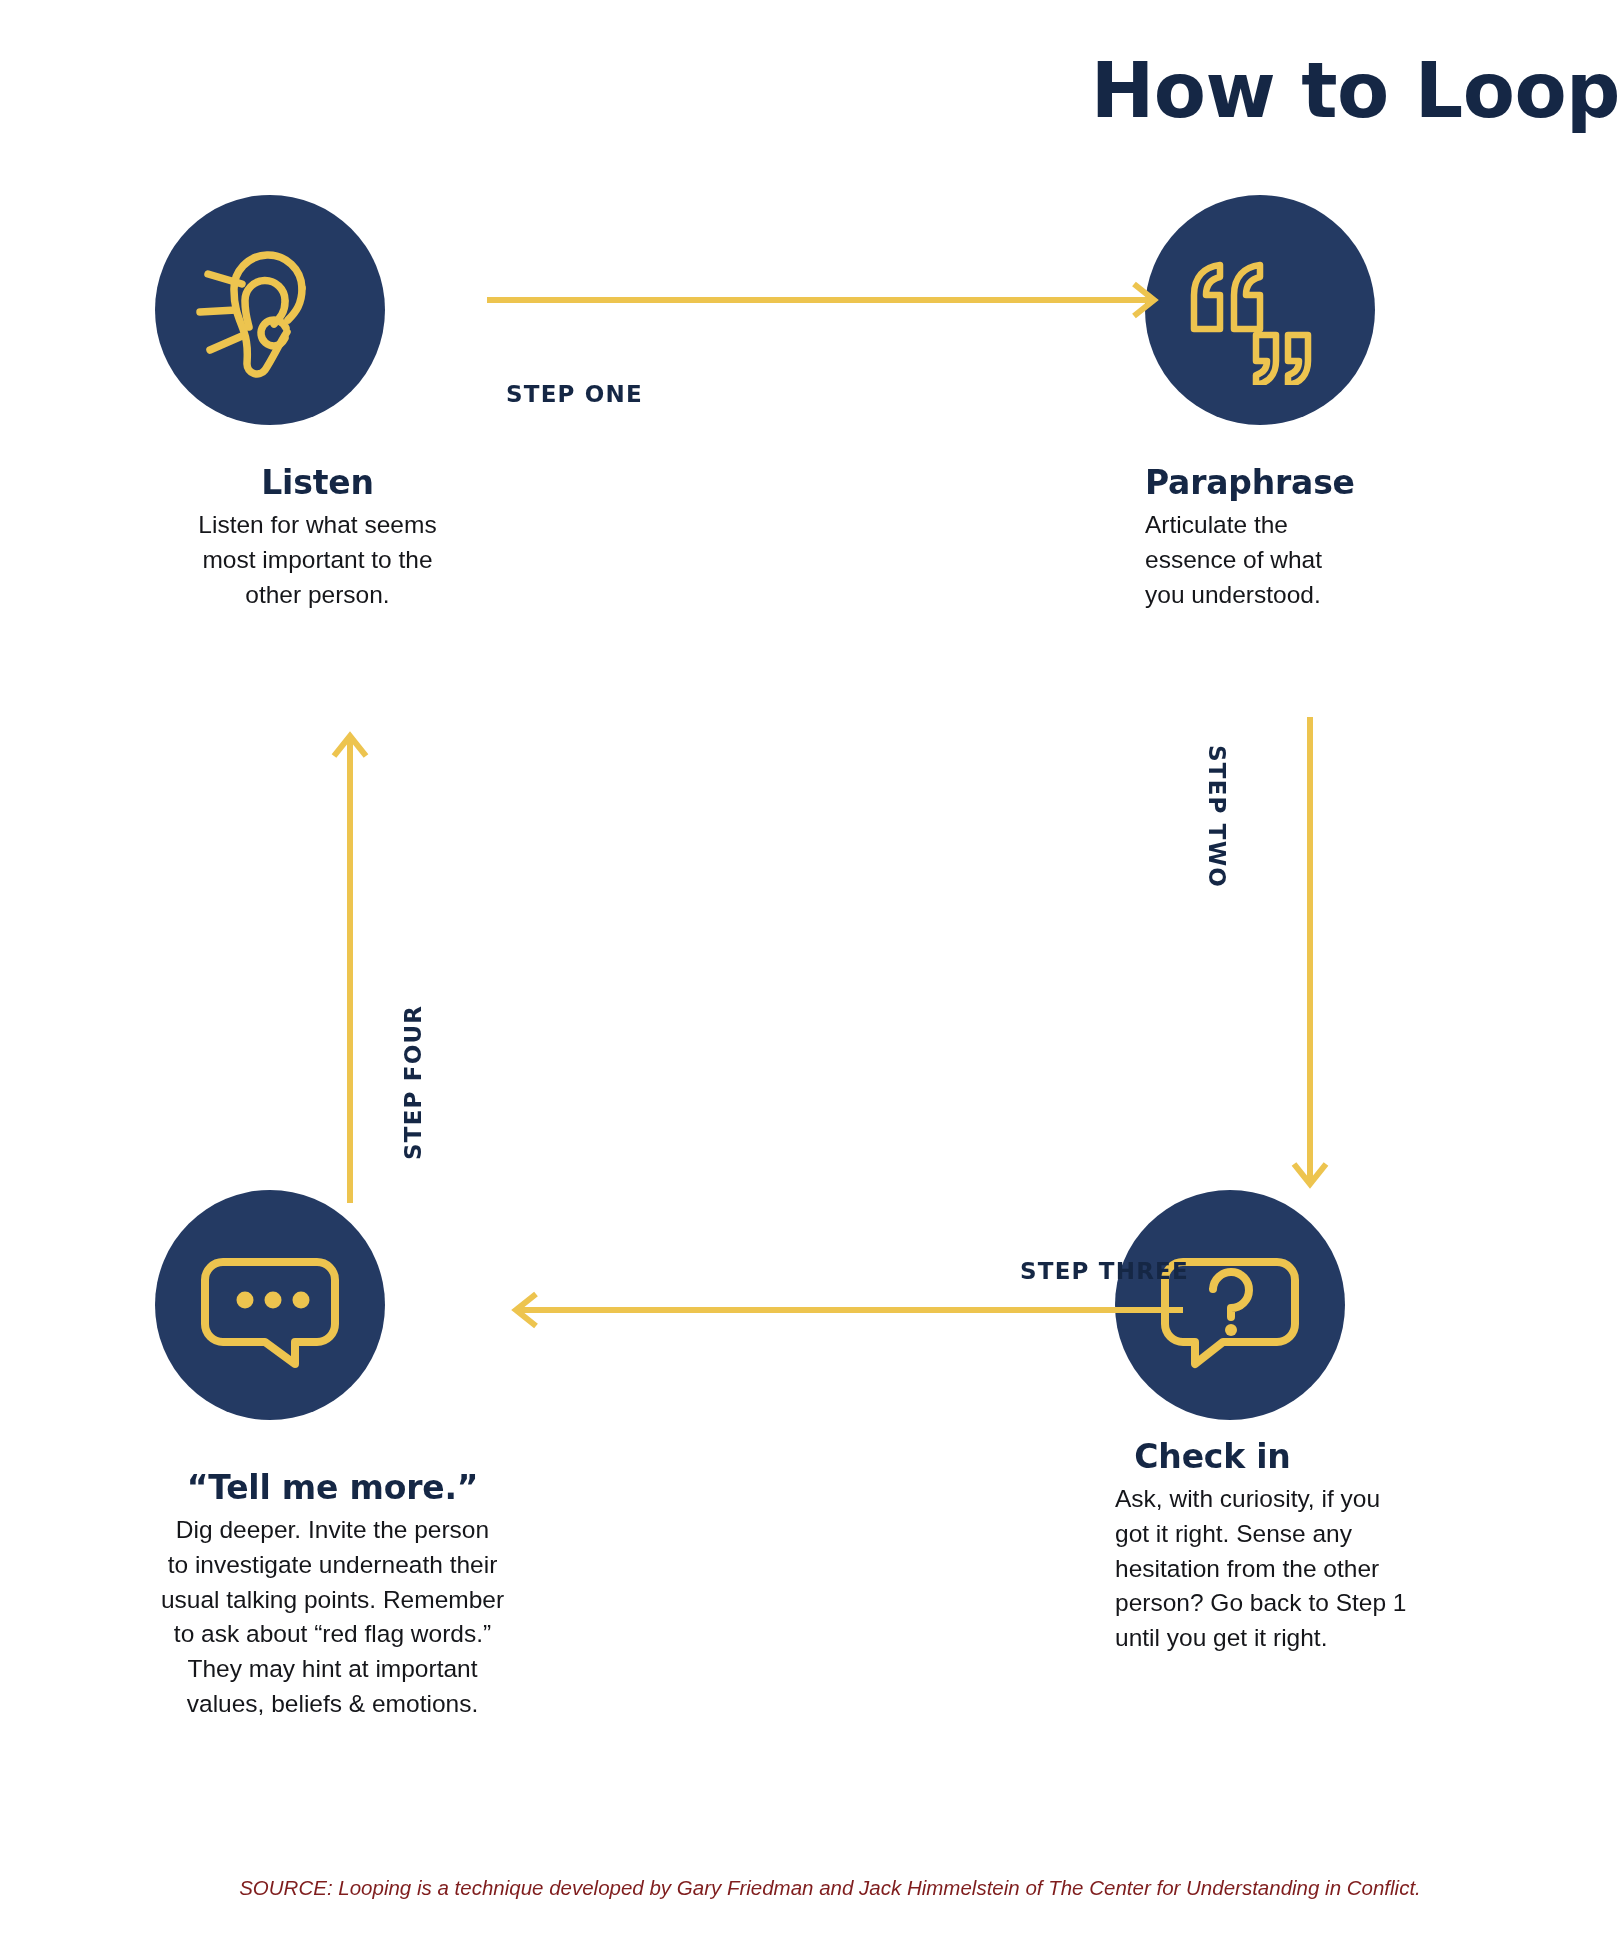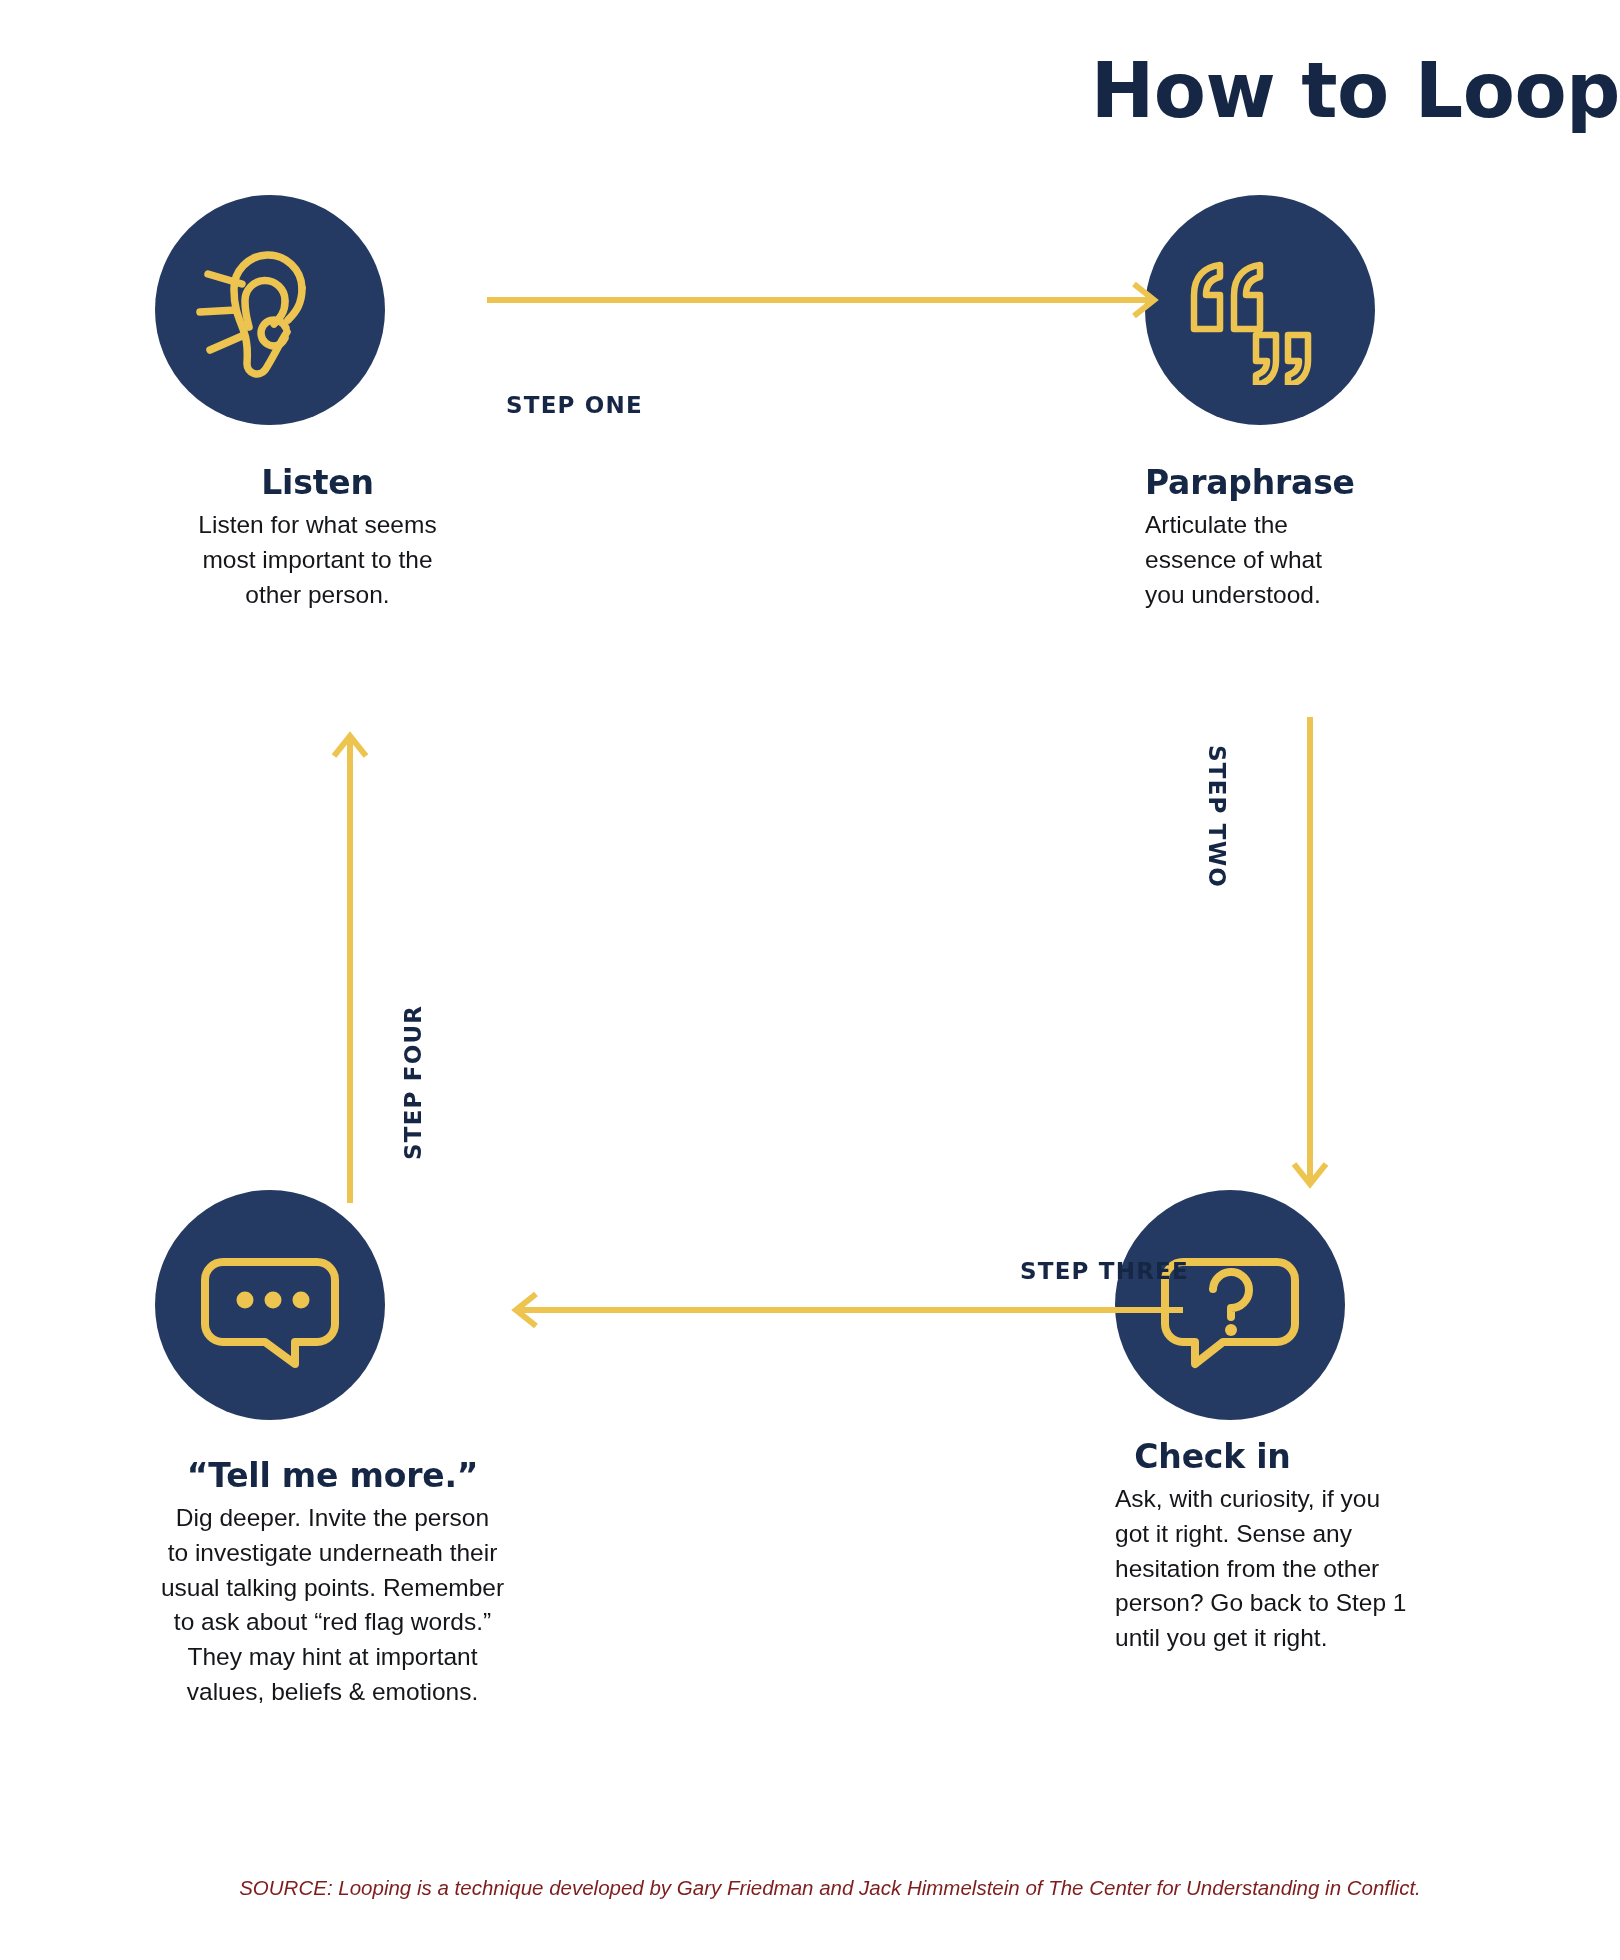--- a/index.html
+++ b/index.html
@@ -74,21 +74,21 @@
   #node-checkin .node-circle { margin-left: 295px; }
 
   #node-listen .node-title, #node-listen .node-body { padding-left: 95px; }
   #node-tellmemore .node-title, #node-tellmemore .node-body { padding-left: 95px; }
   #node-paraphrase .node-title, #node-paraphrase .node-body { padding-left: 295px; }
   #node-checkin .node-title, #node-checkin .node-body { padding-left: 295px; }
 
   #node-tellmemore { width: 480px; left: 30px; }
   #node-tellmemore .node-circle { margin-left: 125px; }
   #node-tellmemore .node-title, #node-tellmemore .node-body { padding-left: 125px; }
-  #node-tellmemore .node-title { margin-top: 36px; }
+  #node-tellmemore .node-title { margin-top: 48px; }
 
   #node-checkin { width: 480px; left: 830px; }
   #node-checkin .node-circle { margin-left: 285px; }
   #node-checkin .node-title, #node-checkin .node-body { padding-left: 285px; }
   #node-checkin .node-title { margin-top: 17px; }
 
   
   .arrow-svg { position: absolute; overflow: visible; }
   #arrow-top    { left: 490px;  top: 280px; }
   #arrow-right  { left: 1290px; top: 720px; }
@@ -98,21 +98,21 @@
   
   .step-label {
     position: absolute;
     font-family: "DejaVu Sans", sans-serif;
     font-size: 23px;
     font-weight: 800;
     letter-spacing: 1.2px;
     color: #152745;
     white-space: nowrap;
   }
-  #step-one   { left: 506px;  top: 392px; }
+  #step-one   { left: 506px;  top: 381px; }
   #step-three { left: 1020px;  top: 1258px; }
   #step-two {
     left: 1230px; top: 745px;
     transform: rotate(90deg);
     transform-origin: left top;
   }
   #step-four {
     left: 400px; top: 1160px;
     transform: rotate(-90deg);
     transform-origin: left top;

